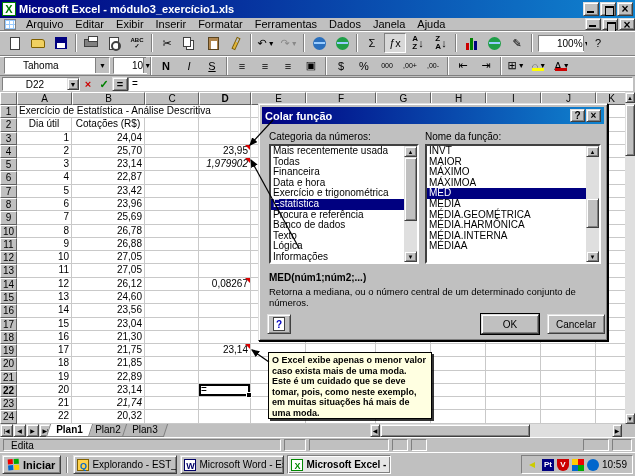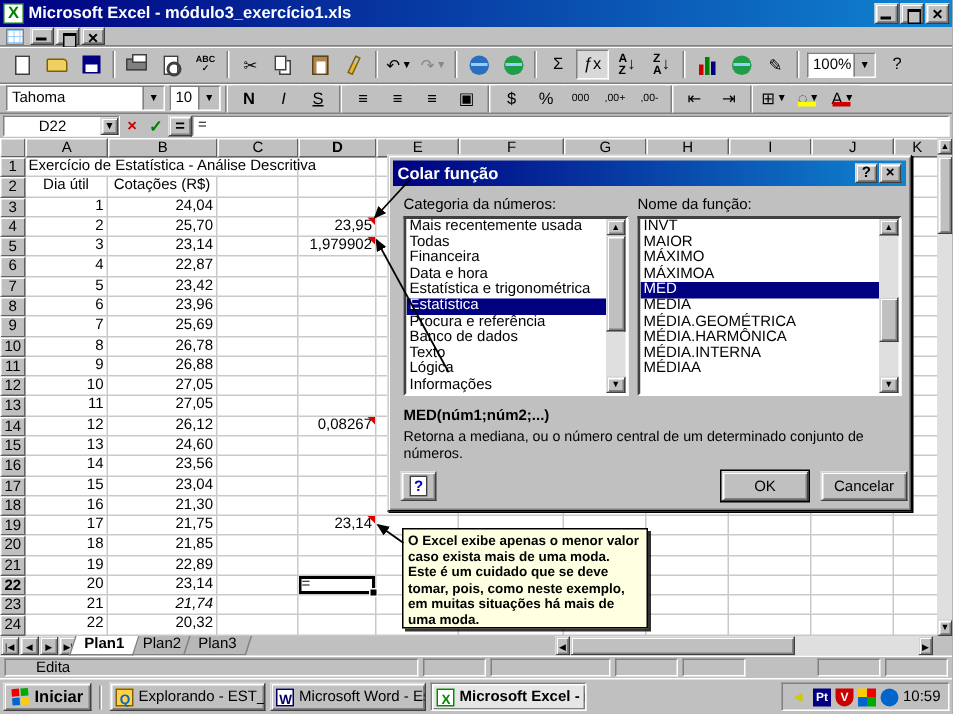--- a/index.html
+++ b/index.html
@@ -65,21 +65,21 @@
   .mini-globe{ width:13px;height:13px;border-radius:50%;background:#2a6fbd;position:relative;}
   .mini-globe::after{content:'';position:absolute;left:1px;right:1px;top:5px;height:2px;background:#9cf;}
   .mini-globe.g2{ background:#1f9e48;}
   .mini-chart{ display:flex; align-items:flex-end; gap:1px; height:13px;}
   .mini-chart i{ display:block; width:3px; background:#000080;}
   .mini-chart i:nth-child(1){height:7px;background:#c00;}
   .mini-chart i:nth-child(2){height:12px;background:#008000;}
   .mini-chart i:nth-child(3){height:9px;background:#000080;}
   .sort-txt{ font-size:8px; font-weight:bold; line-height:8px;}
   .zoom-combo,.font-combo,.size-combo{ height:17px; background:#fff; border:1px solid; border-color:#808080 #fff #fff #808080;
-    display:flex; align-items:center; font-size:10px; padding-left:3px; }
+    display:flex; align-items:center; font-size:10px; padding-left:18px; }
   .combo-arrow{ width:14px; height:100%; margin-left:auto; display:flex; align-items:center; justify-content:center; font-size:7px;
     background:#c0c0c0; border-left:1px solid #808080;}
   .zoom-combo{ width:46px; margin:0 2px;}
   .font-combo{ width:106px; }
   .size-combo{ width:34px; margin-left:2px;}
   .colorbar{ position:absolute; left:3px; bottom:2px; width:12px; height:3px; }
 
   
   .formulabar{ position:absolute; left:0; top:76px; width:635px; height:16px; display:flex; align-items:center;
     background:#c0c0c0; padding:1px 2px; }
@@ -122,21 +122,21 @@
   .sheet-tab span{ display:inline-block; transform:skewX(18deg); }
   .sheet-tab.active{ background:#fff; font-weight:bold; z-index:1; }
   .hscroll{ position:absolute; left:370px; top:424px; width:252px; height:13px; display:flex; background:#dfdfdf;}
   .hthumb{ flex:none; width:150px; }
   .hscroll .sbtn{ height:13px; }
   .htrack{ flex:1; }
 
   
   .statusbar{ position:absolute; left:0; top:437px; width:635px; height:15px; background:#c0c0c0;
     display:flex; align-items:center; gap:3px; padding:1px 3px; border-top:1px solid #fff; }
-  .spanel{ height:12px; font-size:10px; line-height:11px; padding:0 20px; }
+  .spanel{ height:12px; font-size:10px; line-height:11px; padding:0 7px; }
   .sp-main{ width:278px; }
   .sp-a{ width:22px; } .sp-b{ width:80px; } .sp-c{ width:14px; } .sp-d{ width:14px; }
   .sp-num{ width:32px; margin-left:auto; text-align:center; font-weight:bold;margin-top:31px;}
   .sp-e{ width:26px; } .sp-f{ width:20px; }
 
   
   .taskbar{ position:absolute; left:0; top:452px; width:635px; height:24px; background:#c0c0c0;
     border-top:1px solid #fff; display:flex; align-items:center; gap:3px; padding:0 2px; }
   .startbtn{ height:19px; display:flex; align-items:center; gap:3px; padding:0 5px; font-weight:bold; font-size:11px;}
   .winflag{ width:12px; height:11px; display:grid; grid-template-columns:5px 5px; grid-template-rows:5px 5px; gap:1px; transform:rotate(-4deg);}
@@ -203,20 +203,31 @@
     <div class="t-text">Microsoft Excel - módulo3_exercício1.xls</div>
     <div class="winbtns">
       <div class="winbtn raised g-min"></div>
       <div class="winbtn raised g-restore"></div>
       <div class="winbtn raised g-close"></div>
     </div>
   </div>
 
   <div class="menubar">
     <div class="wbicon"></div>
+    <div class="menu-items">
+        <span class="menu-item">Arquivo</span>
+        <span class="menu-item">Editar</span>
+        <span class="menu-item">Exibir</span>
+        <span class="menu-item">Inserir</span>
+        <span class="menu-item">Formatar</span>
+        <span class="menu-item">Ferramentas</span>
+        <span class="menu-item">Dados</span>
+        <span class="menu-item">Janela</span>
+        <span class="menu-item">Ajuda</span>
+      </div>
     <div class="winbtns">
       <div class="winbtn raised g-min"></div>
       <div class="winbtn raised g-restore"></div>
       <div class="winbtn raised g-close"></div>
     </div>
   </div>
 
   <div class="toolbar tb1">
     <div class="tbtn">
         <span class="mini-page"></span>
@@ -409,21 +420,21 @@
         <div class="gcell " style="width: 55px; height: 100%;"></div>
         <div class="gcell " style="width: 55px; height: 100%;"></div>
         <div class="gcell " style="width: 55px; height: 100%;"></div>
         <div class="gcell " style="width: 31px; height: 100%;"></div>
       </div>
       <div class="grid-row" style="height: 13.29px;">
         <div class="gcell ghead" style="width: 17px; height: 100%;">5</div>
         <div class="gcell num" style="width: 55px; height: 100%;">3</div>
         <div class="gcell num" style="width: 73px; height: 100%;">23,14</div>
         <div class="gcell " style="width: 54px; height: 100%;"></div>
-        <div class="gcell num has-comment" style="width: 52px; height: 100%;">1,979902</div>
+        <div class="gcell num has-comment" style="width: 52px; height: 100%; font-style: italic;">1,979902</div>
         <div class="gcell " style="width: 55px; height: 100%;"></div>
         <div class="gcell " style="width: 70px; height: 100%;"></div>
         <div class="gcell " style="width: 55px; height: 100%;"></div>
         <div class="gcell " style="width: 55px; height: 100%;"></div>
         <div class="gcell " style="width: 55px; height: 100%;"></div>
         <div class="gcell " style="width: 55px; height: 100%;"></div>
         <div class="gcell " style="width: 31px; height: 100%;"></div>
       </div>
       <div class="grid-row" style="height: 13.29px;">
         <div class="gcell ghead" style="width: 17px; height: 100%;">6</div>
@@ -775,21 +786,21 @@
     </div>
     <div class="dlg-label lbl-cat">Categoria da números:</div>
     <div class="dlg-label lbl-name">Nome da função:</div>
 
     <div class="listbox inset-field lb-cat">
       <div class="lb-items">
           <div class="lb-item">Mais recentemente usada</div>
           <div class="lb-item">Todas</div>
           <div class="lb-item">Financeira</div>
           <div class="lb-item">Data e hora</div>
-          <div class="lb-item">Estatística e trigonométrica</div>
+          <div class="lb-item">Exercício e trigonométrica</div>
           <div class="lb-item selected">Estatística</div>
           <div class="lb-item">Procura e referência</div>
           <div class="lb-item">Banco de dados</div>
           <div class="lb-item">Texto</div>
           <div class="lb-item">Lógica</div>
           <div class="lb-item">Informações</div>
         </div>
       <div class="lb-scroll">
         <div class="sbtn raised">▲</div>
         <div class="lb-thumb raised th-cat"></div>

